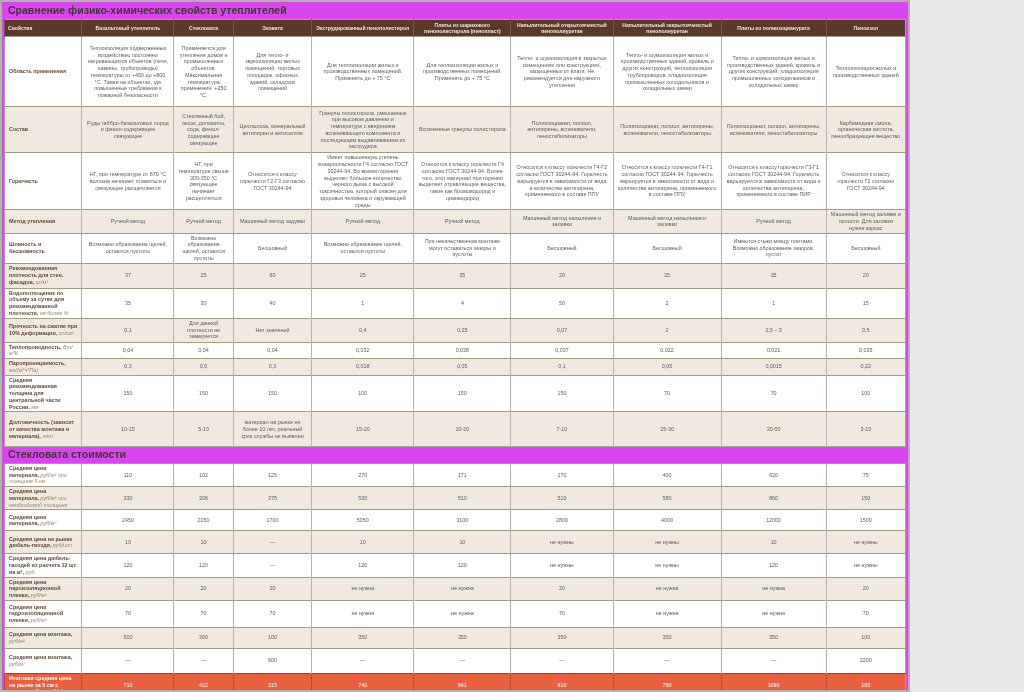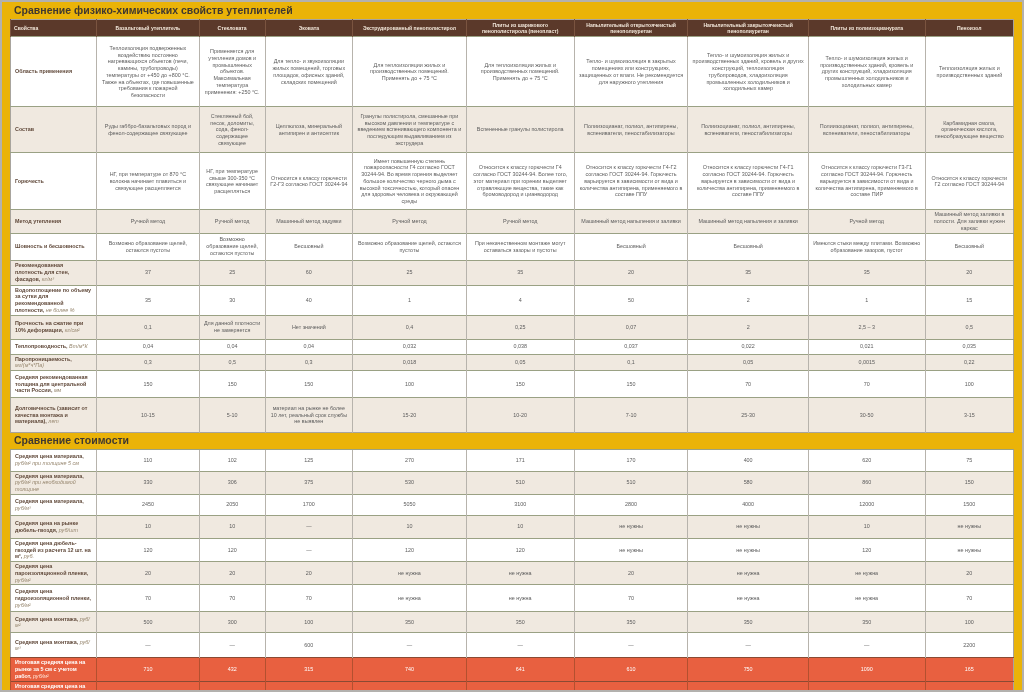--- a/index.html
+++ b/index.html
@@ -1,17 +1,17 @@
 <!DOCTYPE html>
 <html><head>
 <meta charset="utf-8">
 <style>
   html,body{margin:0;padding:0;background:#e9e9e9;}
   body{width:1024px;height:692px;font-family:"Liberation Sans","DejaVu Sans",sans-serif;}
-  .page{box-sizing:border-box;width:1024px;height:692px;background:#eab308;border:2px solid #b3b1ae;padding:1px 8px;overflow:hidden;}
+  .page{box-sizing:border-box;width:910px;height:692px;background:#d946ef;border:2px solid #b3b1ae;padding:1px 2px;overflow:hidden;}
   .section-title{font-size:10.5px;font-weight:bold;color:#3f3831;padding:2px 3px 2px 4px;line-height:1.1;}
   table{width:100%;border-collapse:collapse;table-layout:fixed;border:1px solid #a8a49d;}
   th{background:#5b392a;color:#f3e8db;font-size:5.1px;font-weight:bold;text-align:center;vertical-align:middle;
      padding:2px 3px;border-left:1px solid #7a5440;line-height:1.25;}
   th.first{text-align:left;}
   td{font-size:5.4px;color:#5c5c5c;text-align:center;vertical-align:middle;padding:1px 4px;
      border-left:1px solid #b7b3ac;border-top:1px solid #9aa184;line-height:1.25;word-wrap:break-word;}
   td.label{text-align:left;font-weight:bold;color:#60493a;border-left:none;}
   td .unit{font-weight:normal;font-style:italic;color:#97876f;}
   tr.white td{background:#ffffff;}
@@ -194,21 +194,21 @@
           <td>15-20</td>
           <td>10-20</td>
           <td>7-10</td>
           <td>25-30</td>
           <td>30-50</td>
           <td>3-15</td>
         </tr>
       </tbody>
   </table>
 
-  <div class="section-title">Сравнение стоимости</div>
+  <div class="section-title">Стекловата стоимости</div>
 
   <table>
     <colgroup id="cg2">
         <col style="width: 8.6%;">
         <col style="width: 10.2%;">
         <col style="width: 6.6%;">
         <col style="width: 8.7%;">
         <col style="width: 11.35%;">
         <col style="width: 10.75%;">
         <col style="width: 11.35%;">

